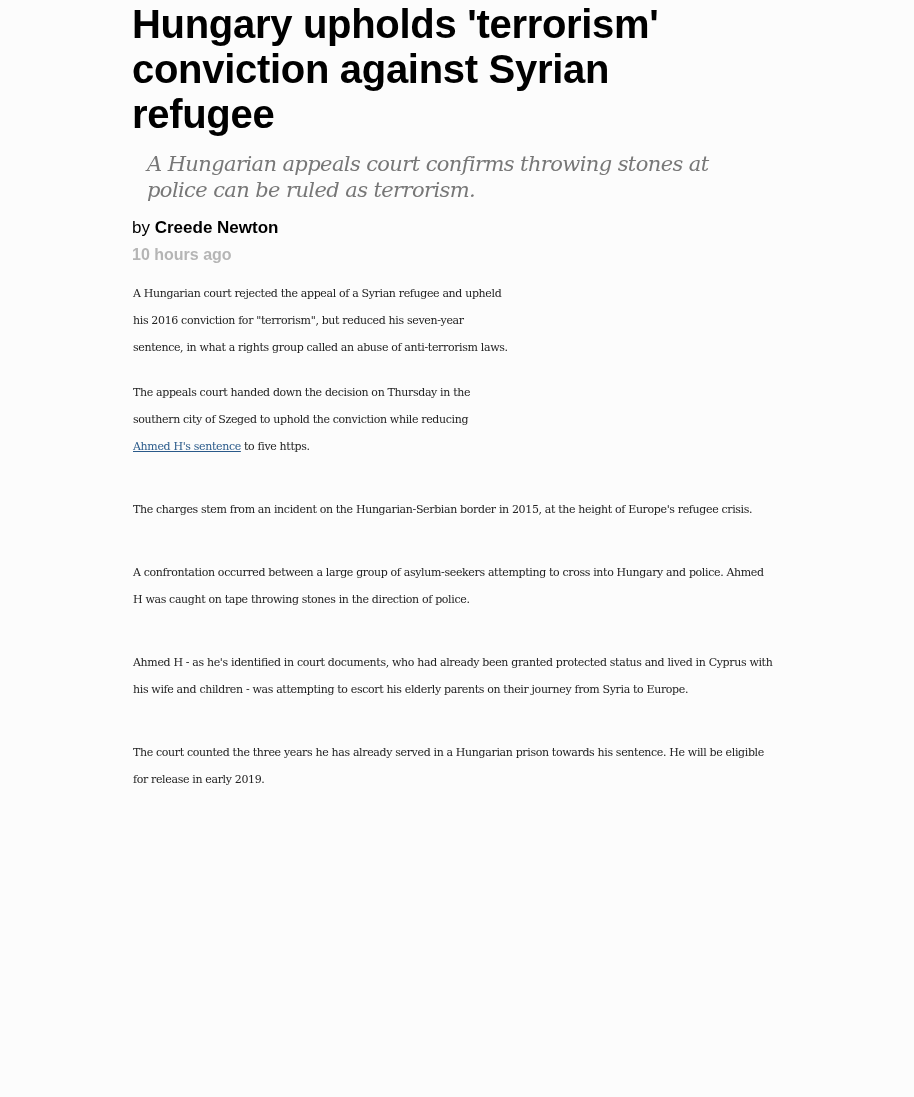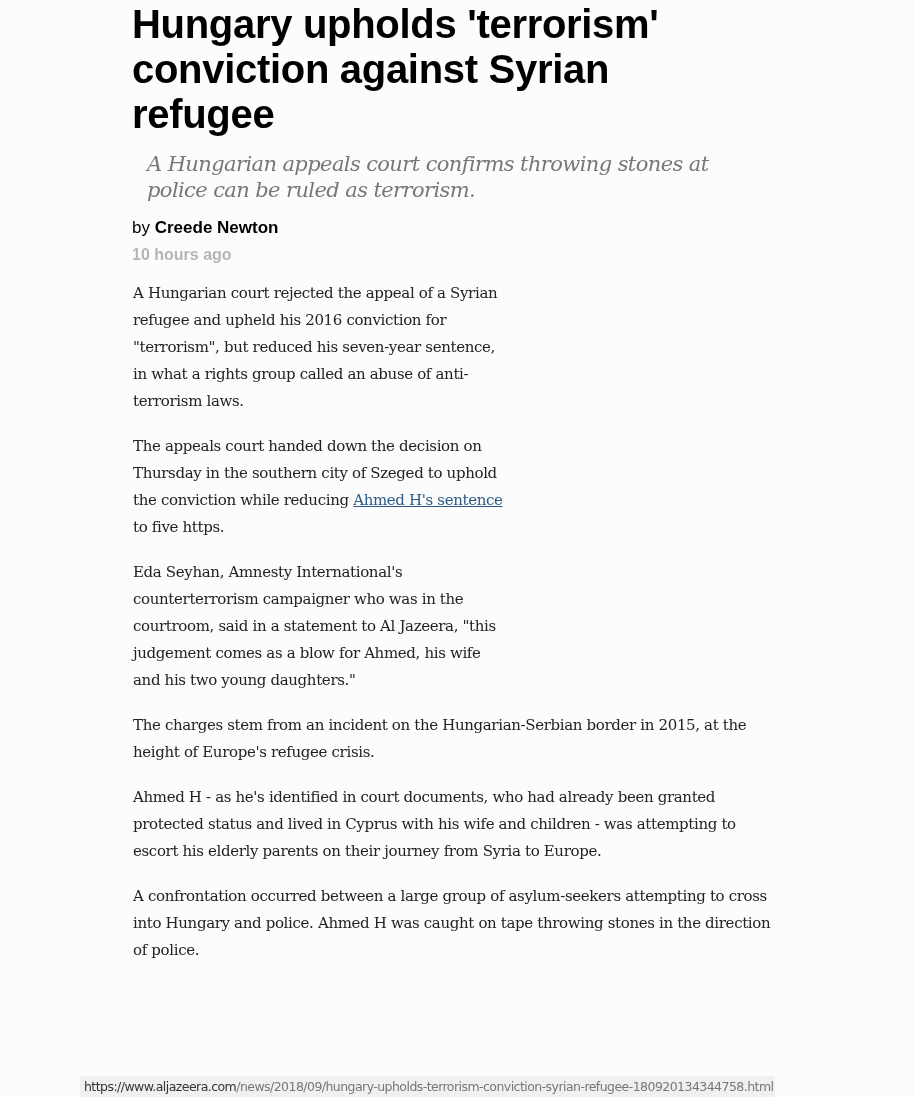--- a/index.html
+++ b/index.html
@@ -56,33 +56,34 @@
       font-family: "Liberation Sans", sans-serif;
       font-weight: bold;
       font-size: 16px;
       color: #b5b5b5;
       margin: 10px 0 0 0;
       line-height: 14px;
     }
     .body {
       margin-top: 18px;
       font-family: "DejaVu Serif", serif;
-      font-size: 15px;
+      font-size: 11px;
       line-height: 27px;
       color: #222;
       letter-spacing: -0.35px;
     }
     .body p {
       margin: 0 0 18px 1px;
     }
     .body p.narrow {
       width: 375px;
     }
     .body p.wide {
       width: 640px;
+      margin-top: 36px;
     }
     .body a {
       color: #2a5a8a;
       text-decoration: underline;
       text-align: center;
     }
     .status-bar {
       position: absolute;
       left: 80px;
       top: 1076px;
@@ -107,23 +108,20 @@
     <p class="subhead">A Hungarian appeals court confirms throwing stones at police can be ruled as terrorism.</p>
     <div class="byline">
       <span>by</span>
       <span class="author">Creede Newton</span>
     </div>
     <div class="timestamp">10 hours ago</div>
 
     <div class="body">
       <p class="narrow">A Hungarian court rejected the appeal of a Syrian refugee and upheld his 2016 conviction for "terrorism", but reduced his seven-year sentence, in what a rights group called an abuse of anti-terrorism laws.</p>
       <p class="narrow"><span>The appeals court handed down the decision on Thursday in the southern city of Szeged to uphold the conviction while reducing </span><a href="#">Ahmed H's sentence</a><span> to five https.</span></p>
-      <p class="narrow">Eda Seyhan, Amnesty International's counterterrorism campaigner who was in the courtroom, said in a statement to Al Jazeera, "this judgement comes as a blow for Ahmed, his wife and his two young daughters."</p>
       <p class="wide">The charges stem from an incident on the Hungarian-Serbian border in 2015, at the height of Europe's refugee crisis.</p>
+      <p class="wide">A confrontation occurred between a large group of asylum-seekers attempting to cross into Hungary and police. Ahmed H was caught on tape throwing stones in the direction of police.</p>
       <p class="wide">Ahmed H - as he's identified in court documents, who had already been granted protected status and lived in Cyprus with his wife and children - was attempting to escort his elderly parents on their journey from Syria to Europe.</p>
-      <p class="wide">A confrontation occurred between a large group of asylum-seekers attempting to cross into Hungary and police. Ahmed H was caught on tape throwing stones in the direction of police.</p>
+      <p class="wide">The court counted the three years he has already served in a Hungarian prison towards his sentence. He will be eligible for release in early 2019.</p>
     </div>
   </article>
 
-  <div class="status-bar">
-    <span class="url-host">https://www.aljazeera.com</span><span class="url-path">/news/2018/09/hungary-upholds-terrorism-conviction-syrian-refugee-180920134344758.html</span>
-  </div>
 </div>
 
 </body></html>

